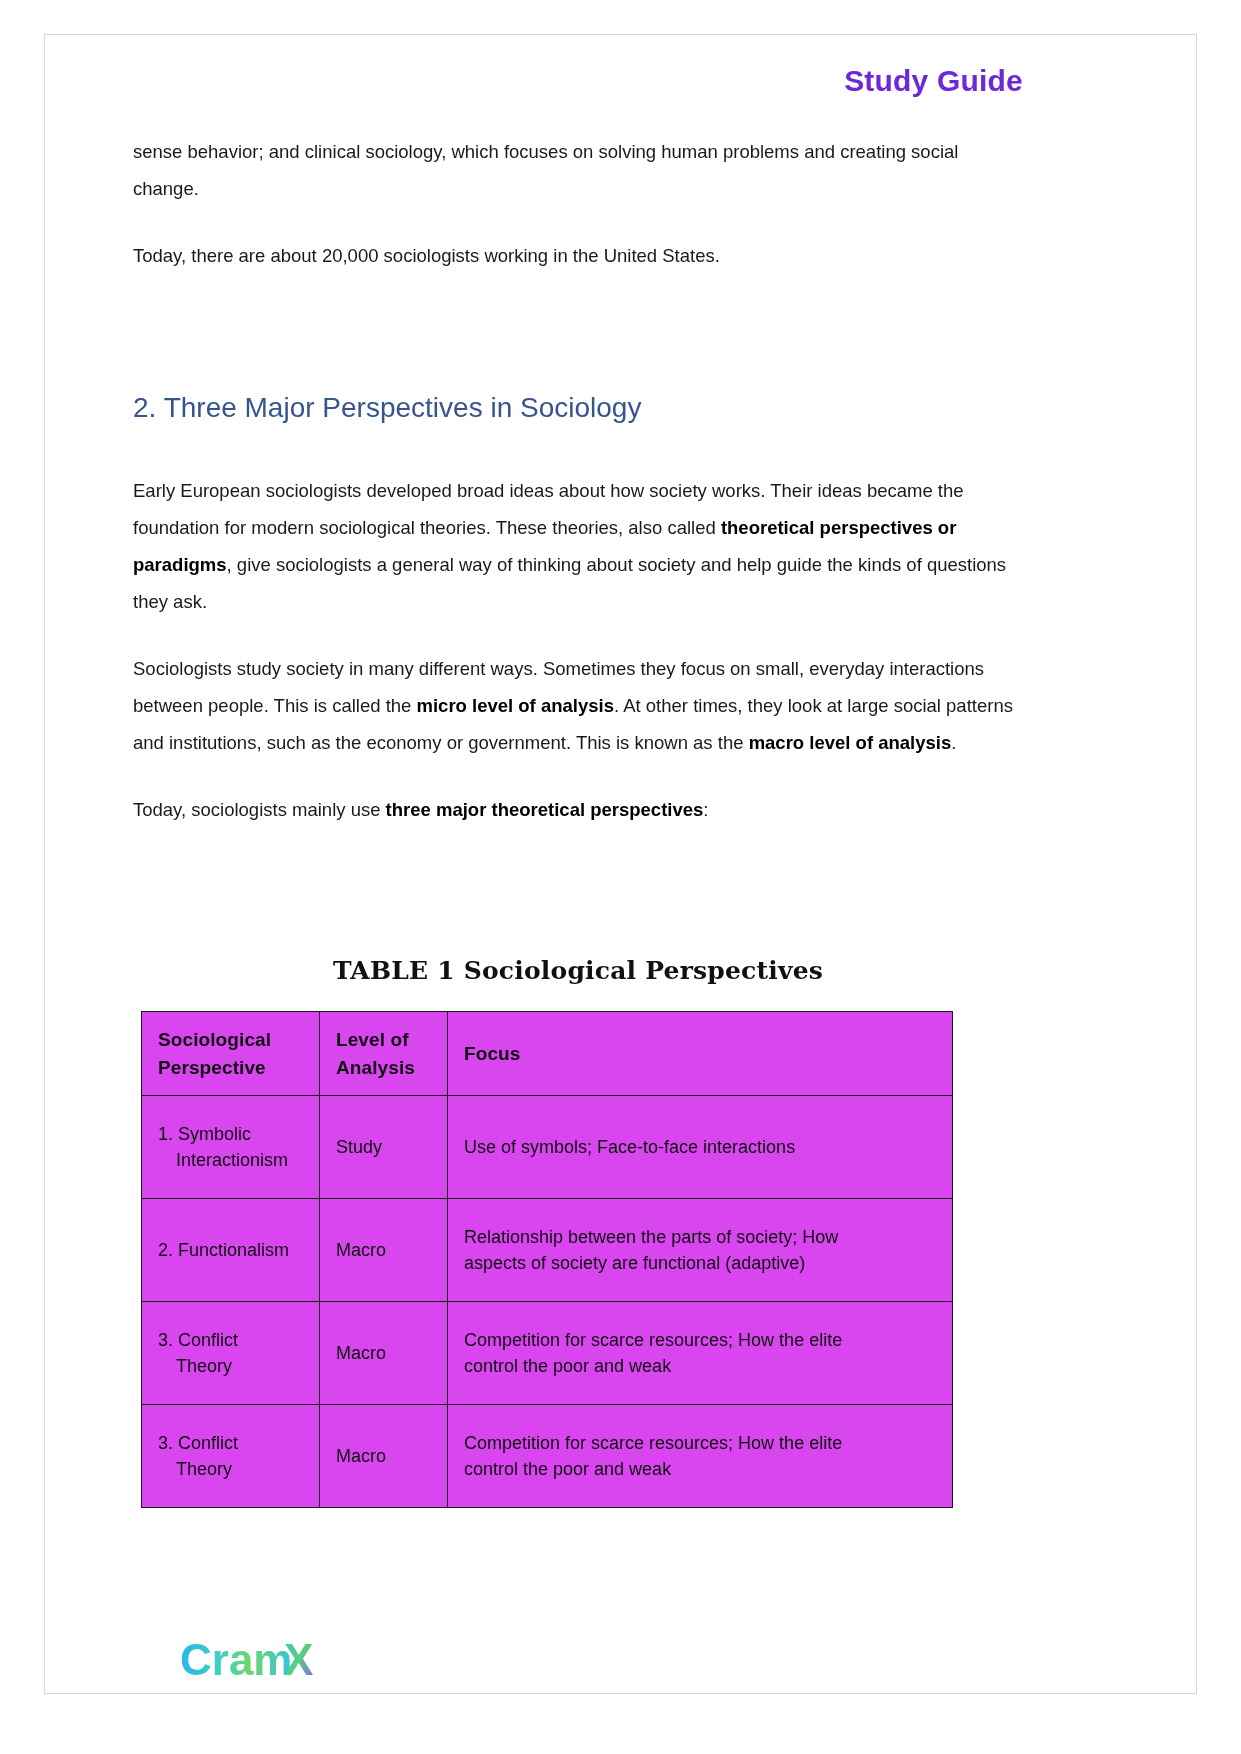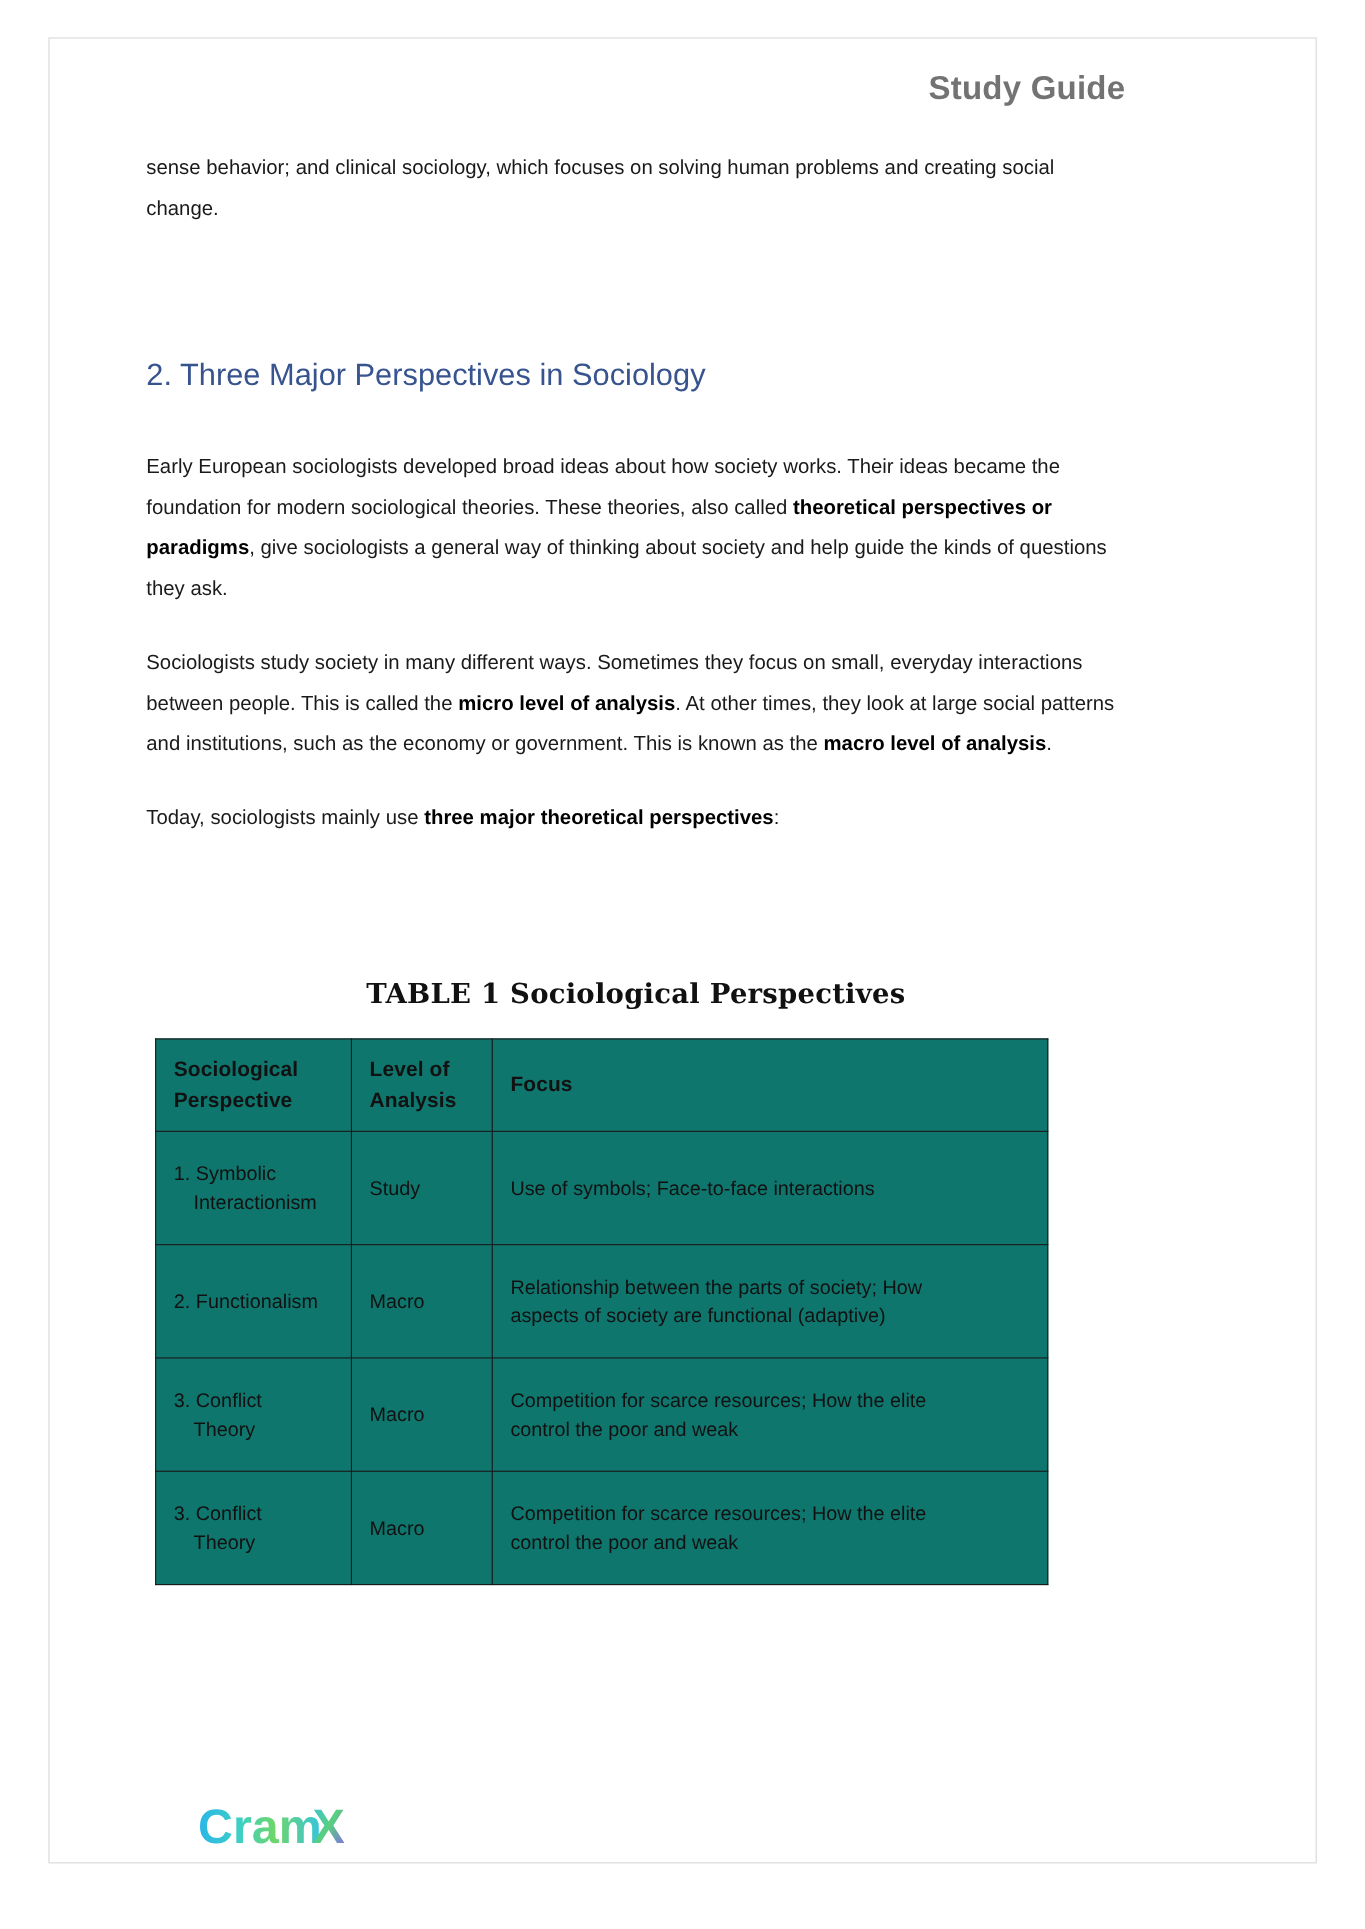--- a/index.html
+++ b/index.html
@@ -34,21 +34,21 @@
     left: 88px;
     top: 28px;
     width: 890px;
   }
 
   
   .doc-header {
     text-align: right;
     font-size: 30px;
     font-weight: bold;
-    color: #737373;
+    color: #6d28d9;
     letter-spacing: 0.2px;
     margin: 0 0 34px 0;
     line-height: 1.2;
   }
 
   
   .para {
     font-size: 18.5px;
     line-height: 2.0;
     color: #1a1a1a;
@@ -97,21 +97,21 @@
     font-weight: bold;
     color: #111;
     margin: 12px 0 26px 0;
     letter-spacing: 0.2px;
   }
   table.perspectives {
     border-collapse: collapse;
     width: 812px;
     margin: 0 auto 0 8px;
     table-layout: fixed;
-    background: #0f766e;
+    background: #d946ef;
   }
   table.perspectives td, table.perspectives th {
     border: 1.6px solid #1a1a1a;
     vertical-align: middle;
     padding: 14px 16px;
     font-size: 18px;
     color: #111;
     font-weight: normal;
     text-align: left;
     line-height: 1.45;
@@ -148,20 +148,21 @@
 
 <div class="page">
 
 
   <div class="content">
 
     <div class="doc-header">Study Guide</div>
 
     <p class="para">sense behavior; and clinical sociology, which focuses on solving human problems and creating social change.</p>
 
+    <p class="para">Today, there are about 20,000 sociologists working in the United States.</p>
 
     <div class="spacer-lg"></div>
 
     <h2 class="section-heading">2. Three Major Perspectives in Sociology</h2>
 
     <p class="para"><span>Early European sociologists developed broad ideas about how society works. Their ideas became the foundation for modern sociological theories. These theories, also called </span><b>theoretical perspectives or paradigms</b><span>, give sociologists a general way of thinking about society and help guide the kinds of questions they ask.</span></p>
 
     <p class="para"><span>Sociologists study society in many different ways. Sometimes they focus on small, everyday interactions between people. This is called the </span><b>micro level of analysis</b><span>. At other times, they look at large social patterns and institutions, such as the economy or government. This is known as the </span><b>macro level of analysis</b><span>.</span></p>
 
     <p class="para"><span>Today, sociologists mainly use </span><b>three major theoretical perspectives</b><span>:</span></p>

